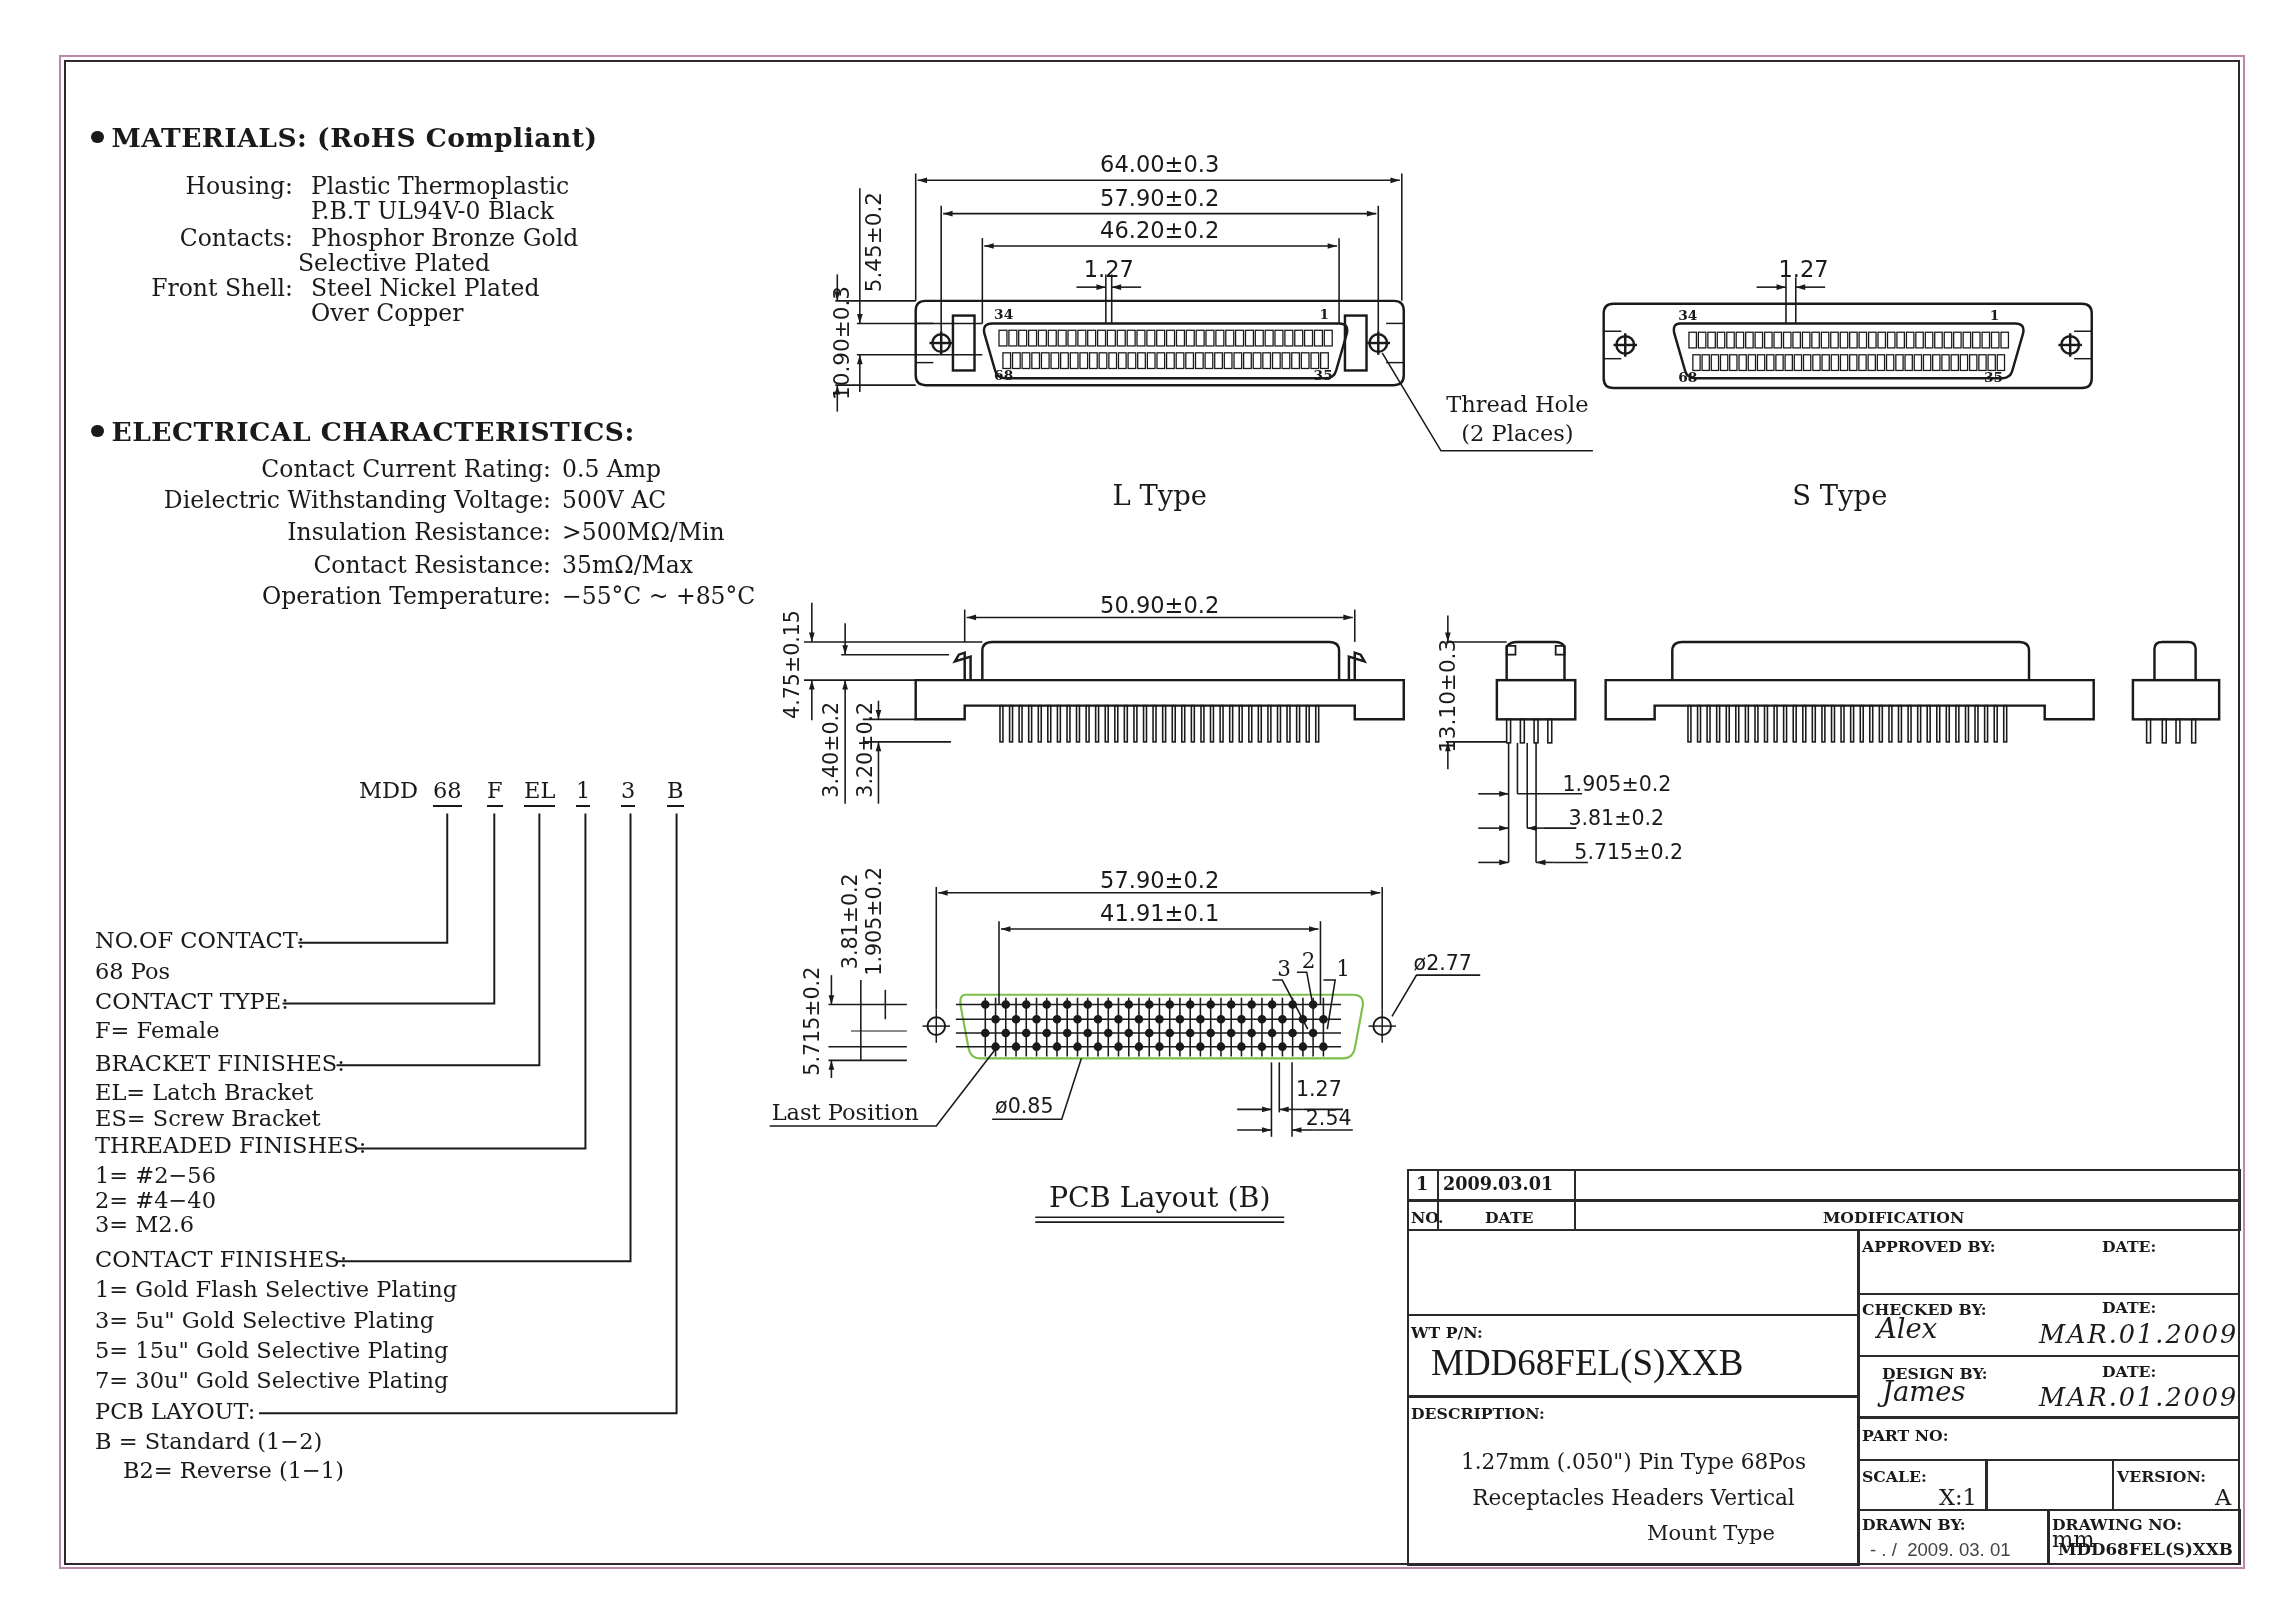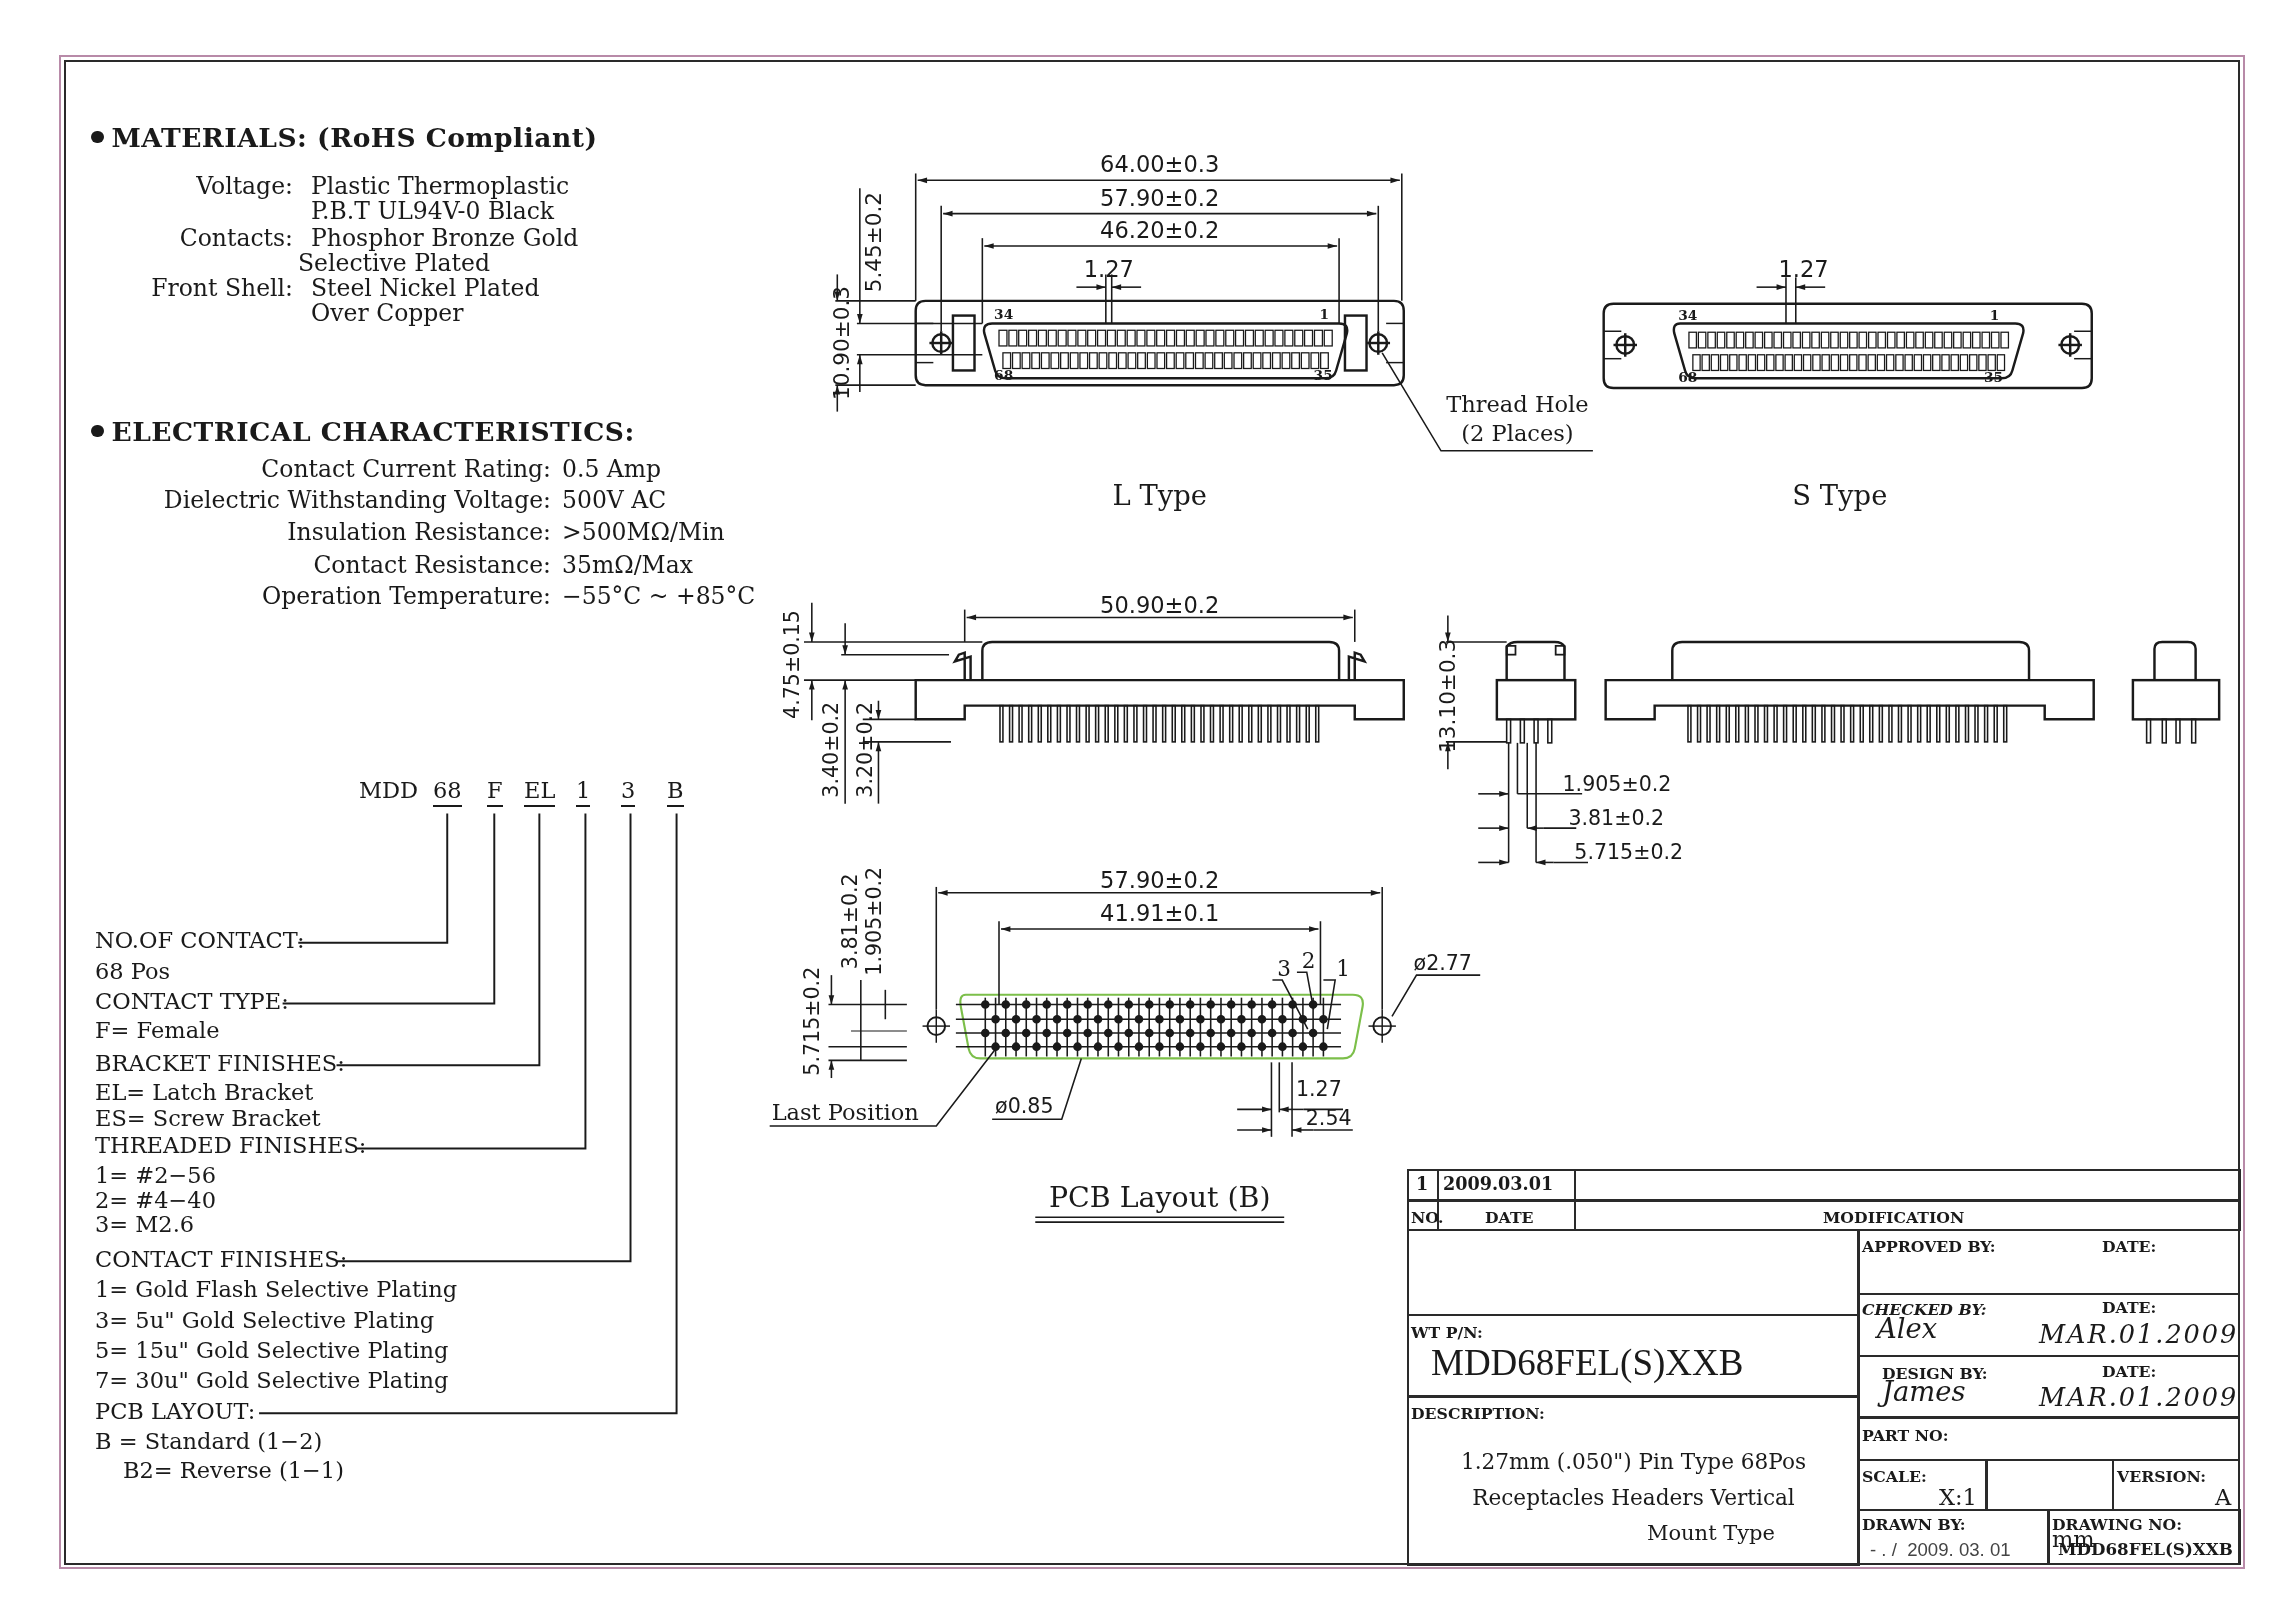--- a/index.html
+++ b/index.html
@@ -21,21 +21,21 @@
   .sig{font-family:"DejaVu Serif","Liberation Serif",serif;font-style:italic;font-size:27.4px;}
 </style>
 </head>
 <body>
 
 <div class="frame-outer"></div>
 <div class="frame-inner"></div>
 
 <div class="txt h-sec" style="left:91px;top:122px;"><span class="bullet"></span><span>MATERIALS: (RoHS Compliant)</span></div>
 <div>
-  <div class="txt spec spec-label" style="right:2000px;top:174px;">Voltage:</div>
+  <div class="txt spec spec-label" style="right:2000px;top:174px;">Housing:</div>
   <div class="txt spec" style="left:311px;top:174px;">Plastic Thermoplastic</div>
   <div class="txt spec" style="left:311px;top:199px;">P.B.T UL94V-0 Black</div>
   <div class="txt spec spec-label" style="right:2000px;top:226px;">Contacts:</div>
   <div class="txt spec" style="left:311px;top:226px;">Phosphor Bronze Gold</div>
   <div class="txt spec" style="left:298px;top:251px;">Selective Plated</div>
   <div class="txt spec spec-label" style="right:2000px;top:276px;">Front Shell:</div>
   <div class="txt spec" style="left:311px;top:276px;">Steel Nickel Plated</div>
   <div class="txt spec" style="left:311px;top:301px;">Over Copper</div>
 </div>
 
@@ -665,21 +665,21 @@
   <div class="tb-lbl" style="left:1411px;top:1404px;">DESCRIPTION:</div>
   <div class="tb-val" style="left:1407px;width:453px;text-align:center;top:1449px;font-size:21.6px;">1.27mm (.050") Pin Type 68Pos</div>
   <div class="tb-val" style="left:1407px;width:453px;text-align:center;top:1485px;font-size:21.6px;">Receptacles Headers Vertical</div>
   <div class="tb-val" style="left:1407px;width:368px;text-align:right;top:1521px;font-size:21px;">Mount Type</div>
 
   <div class="tb" style="left:1857px;top:1229px;width:383px;height:66px;"></div>
   <div class="tb-lbl" style="left:1862px;top:1237px;">APPROVED BY:</div>
   <div class="tb-lbl" style="left:2102px;top:1237px;">DATE:</div>
 
   <div class="tb" style="left:1857px;top:1293px;width:383px;height:64px;"></div>
-  <div class="tb-lbl" style="left:1862px;top:1300px;font-style:italic;">CHECKED BY:</div>
+  <div class="tb-lbl" style="left:1862px;top:1300px;">CHECKED BY:</div>
   <div class="tb-lbl" style="left:2102px;top:1298px;">DATE:</div>
   <div class="tb-val sig" style="left:1877px;top:1313px;">Alex</div>
   <div class="tb-val" style="left:2039px;top:1319px;font-size:25.5px;font-style:italic;letter-spacing:2px;">MAR.01.2009</div>
 
   <div class="tb" style="left:1857px;top:1355px;width:383px;height:64px;"></div>
   <div class="tb-lbl" style="left:1882px;top:1364px;">DESIGN BY:</div>
   <div class="tb-lbl" style="left:2102px;top:1362px;">DATE:</div>
   <div class="tb-val sig" style="left:1882px;top:1376px;">James</div>
   <div class="tb-val" style="left:2039px;top:1382px;font-size:25.5px;font-style:italic;letter-spacing:2px;">MAR.01.2009</div>
 

